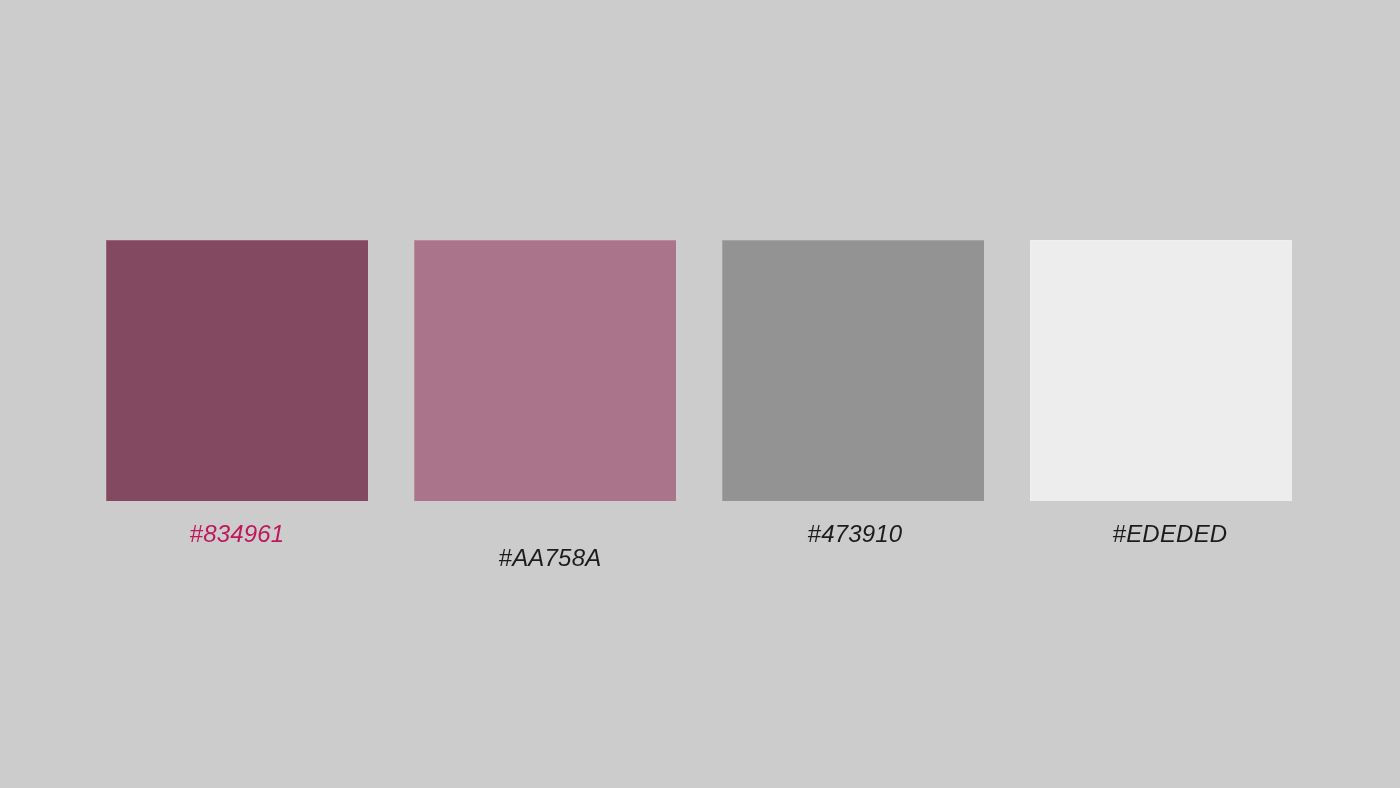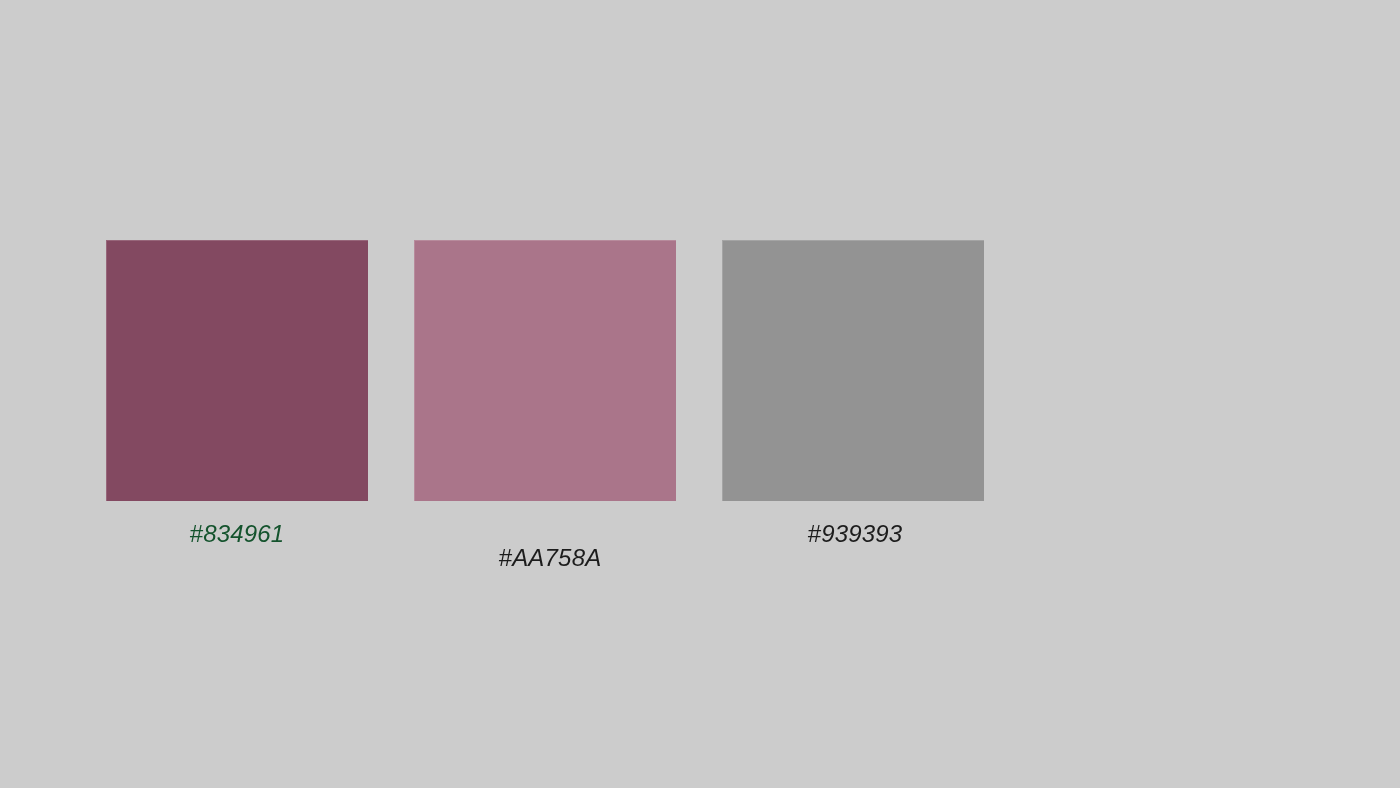--- a/index.html
+++ b/index.html
@@ -59,27 +59,31 @@
   .group-2 .swatch-label { transform: translateX(2px); }
   .group-3 .swatch-label { transform: translateX(9px); }
 </style>
 </head>
 <body>
 
 <div id="palette-canvas" style="background-color: rgb(204, 204, 204);">
 
   <div class="swatch-group group-0">
     <div class="swatch-chip" style="background-color: rgb(131, 73, 97);"></div>
-    <div class="swatch-label" style="color: #14532d;">#834961</div>
+    <div class="swatch-label" style="color: #be185d;">#834961</div>
   </div>
 
   <div class="swatch-group group-1">
     <div class="swatch-chip" style="background-color: rgb(170, 117, 138);"></div>
     <div class="swatch-label" style="color: rgb(28, 28, 28); margin-top: 24px;">#AA758A</div>
   </div>
 
   <div class="swatch-group group-2">
     <div class="swatch-chip" style="background-color: rgb(147, 147, 147);"></div>
-    <div class="swatch-label" style="color: rgb(28, 28, 28);">#939393</div>
+    <div class="swatch-label" style="color: rgb(28, 28, 28);">#473910</div>
   </div>
 
+  <div class="swatch-group group-3">
+    <div class="swatch-chip" style="background-color: rgb(237, 237, 237);"></div>
+    <div class="swatch-label" style="color: rgb(28, 28, 28);">#EDEDED</div>
+  </div>
 
 </div>
 
 </body></html>

